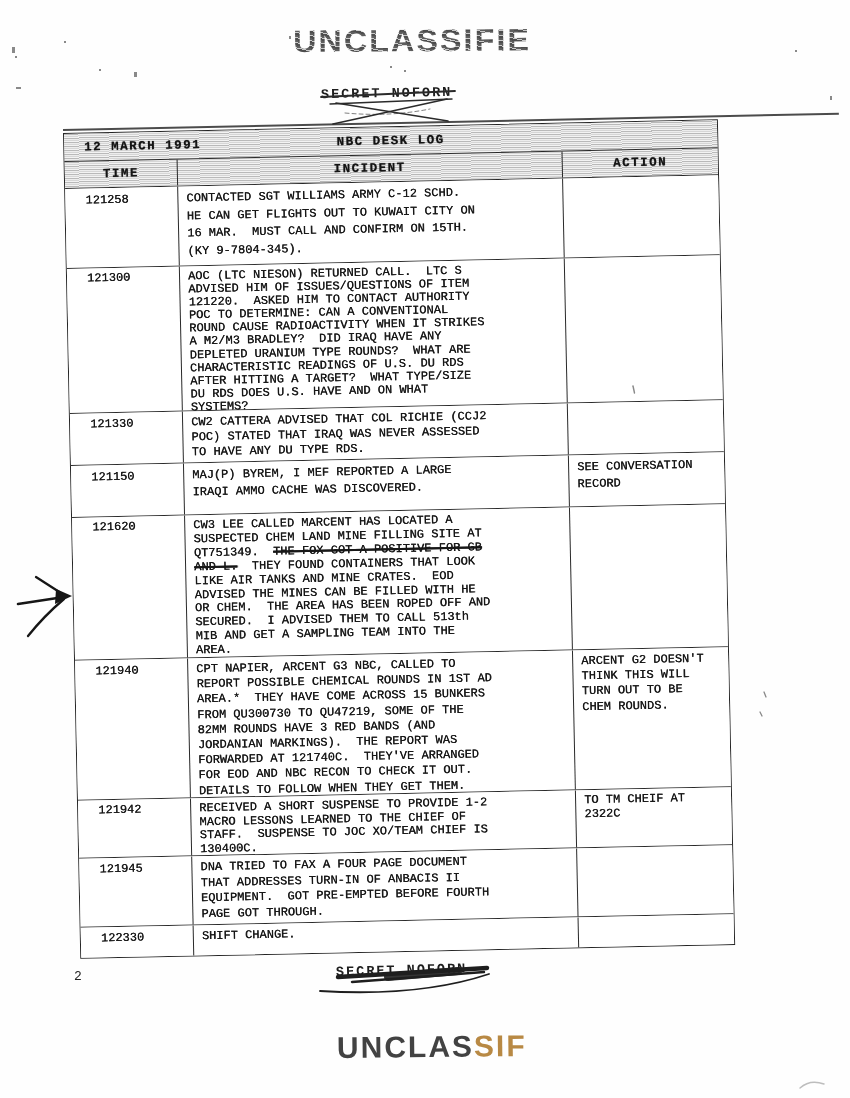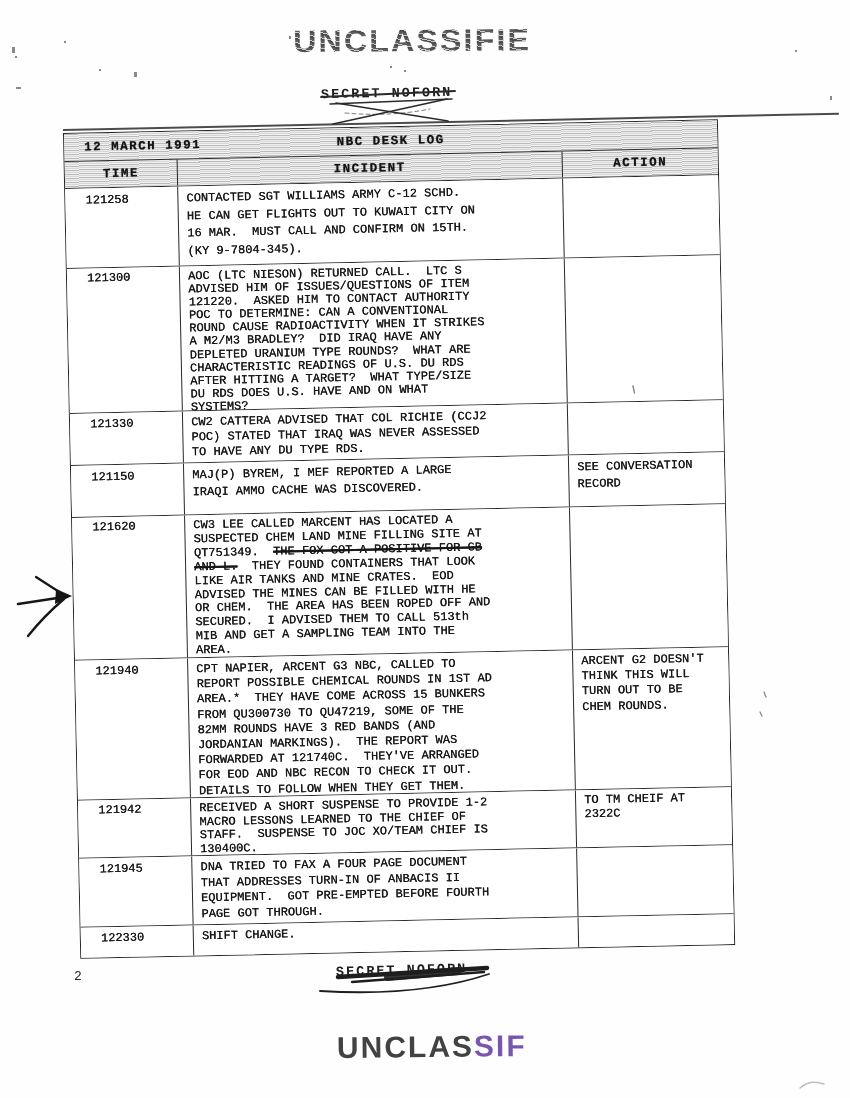--- a/index.html
+++ b/index.html
@@ -19,21 +19,21 @@
   .stamp-top{
     left:293px;top:24px;font-size:31px;letter-spacing:2px;
     color:#454545;opacity:.85;
     transform:scaleX(1.04) rotate(-.4deg);transform-origin:0 0;
   }
   .stamp-bottom{
     left:337px;top:1030px;font-size:30px;letter-spacing:2px;
     transform:rotate(-.6deg);
   }
   .stamp-bottom .dark{color:#2e2e2e;opacity:.9;}
-  .stamp-bottom .light{color:#4c1d95;opacity:.75;}
+  .stamp-bottom .light{color:#a16207;opacity:.75;}
   @supports (-webkit-background-clip: text){
     .stamp-top{
       background-image:repeating-linear-gradient(13deg,rgba(35,35,35,.95) 0 2px,rgba(120,120,120,.45) 2px 3px,rgba(45,45,45,.9) 3px 5px);
       -webkit-background-clip:text;background-clip:text;color:transparent;
     }
   }
   
   .classification{
     position:absolute;font-weight:bold;font-size:13.5px;letter-spacing:2px;
     color:#1d1d1d;white-space:nowrap;

